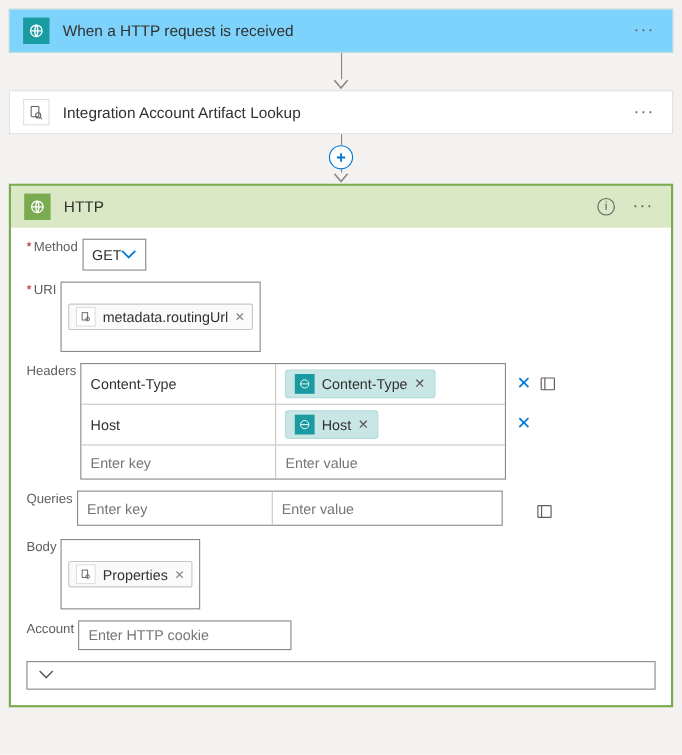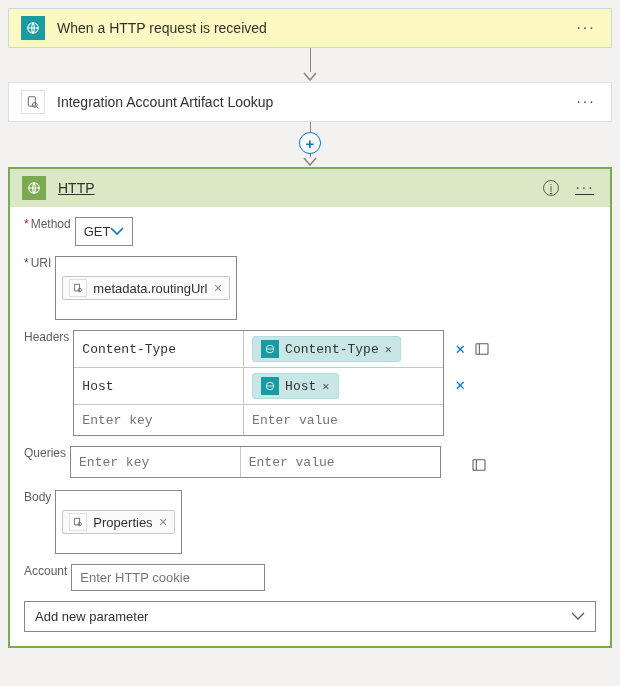--- a/index.html
+++ b/index.html
@@ -6,21 +6,21 @@
   body {
     font-family: "Segoe UI", Arial, sans-serif;
     font-size: 13px;
     background: #f3f2f1;
     width: 620px;
     height: 686px;
     padding: 8px;
     color: #323130;
   }
   .http-bar {
-    background: #fef9c3;
+    background: #7dd3fc;
     border: 1px solid #c5dbde;
     display: flex;
     align-items: center;
     padding: 7px 12px;
     gap: 12px;
   }
   .lookup-bar {
     background: #fff;
     border: 1px solid #e1dfdd;
     display: flex;
@@ -61,21 +61,20 @@
     border-color: #7fba00;
     border-color: #6b8e23;
     border-color: #7fba00;
     background: #fff;
   }
   .http-container { border: 2px solid #7aab51; }
   .http-head {
     background: #dbe8c6;
     display: flex; align-items: center; gap: 12px;
     padding: 7px 12px;
-    text-decoration: underline;
   }
   .http-head .icon-box { background: #7aab51; color:#fff;}
   .http-body {
     padding: 10px 14px 14px;
     display: flex; flex-direction: column; gap: 10px;
   }
   .label { font-size: 12px; color: #605e5c; }
   .req-star { color: #a4262c; margin-right: 2px; }
   .field-row { display: flex; flex-direction: row; gap: 4px; }
   .select-box, .input-box {
@@ -97,21 +96,21 @@
   }
   .token .tkicon { width: 18px; height: 18px; background: #fff; border:1px solid #e1dfdd; display:flex;align-items:center;justify-content:center;}
   .token .tx { color: #8a8886; cursor: pointer; font-size: 11px; }
   .token-teal {
     display:inline-flex; align-items:center; gap:6px;
     background: #c8e6e6; border:1px solid #b5dcdc;
     padding: 3px 8px; border-radius: 3px; font-size: 13px;
   }
   .token-teal .tkicon { width:18px; height:18px; background:#1a9ba1; display:flex;align-items:center;justify-content:center; color:#fff;}
   .token-teal .tx { color:#555; cursor:pointer; font-size:12px;}
-  .kv-wrap { display:flex; align-items:flex-start; gap:8px;font-family:Liberation Mono, monospace;}
+  .kv-wrap { display:flex; align-items:flex-start; gap:8px;}
   .kv-table-inner { flex:1; border:1px solid #8a8886; }
   .kv-row { display:flex; }
   .kv-row + .kv-row { border-top: 1px solid #c8c6c4; }
   .kv-cell {
     padding: 5px 8px; font-size: 13px; min-height: 30px;
     display:flex; align-items:center;
   }
   .kv-key { width: 46%; border-right: 1px solid #c8c6c4; }
   .kv-val { flex:1; }
   .row-actions { display:flex; flex-direction:column; gap:6px; padding-top:4px; min-width: 40px;}
@@ -327,21 +326,20 @@
     </div>
 
     <div class="field-row">
       <div class="label">Account</div>
       <div class="input-box" style="padding:5px 8px;">
         <input class="flat" placeholder="Enter HTTP cookie" style="">
       </div>
     </div>
 
     <div class="addparam">
-      <span>Add new parameter</span>
       <span class="chev">
           <svg width="14" height="10" viewBox="0 0 14 10">
             <path d="M1 1 L7 7 L13 1" fill="none" stroke="#605e5c" stroke-width="1.4"></path>
           </svg>
         </span>
     </div>
 
   </div>
 </div>
 

